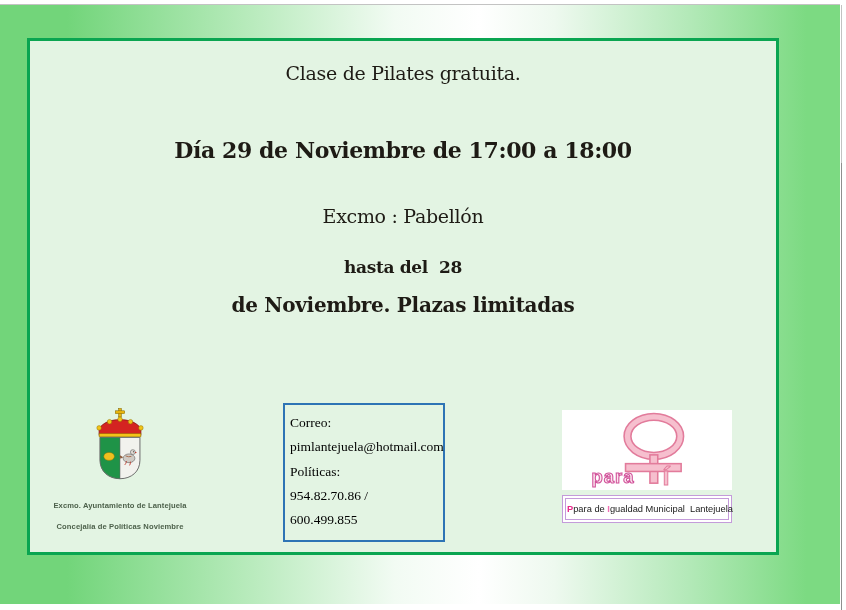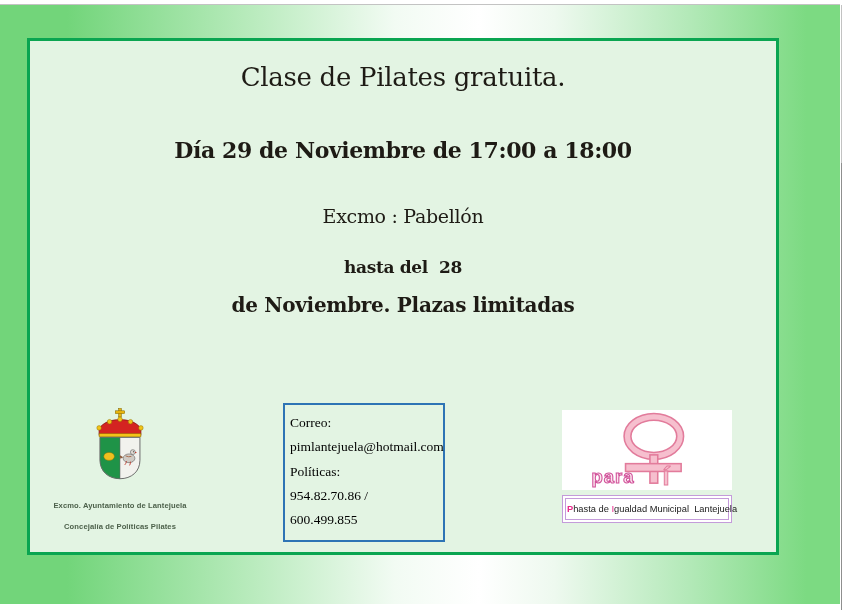--- a/index.html
+++ b/index.html
@@ -21,21 +21,21 @@
     background:linear-gradient(90deg,#72d57a 0%,#72d57a 8%,#b9ebbd 30%,#f2fbf3 47%,#ffffff 57%,#eef9ef 66%,#b3e9b8 82%,#7cda82 96%,#7cda82 100%);
   }
   .bottom-white{position:absolute;left:120px;top:604px;width:720px;height:6px;background:#ffffff;}
 
   
   .panel{
     position:absolute;left:27px;top:38px;width:752px;height:517px;
     background:#e3f4e3;border:3px solid #0aa551;box-sizing:border-box;
   }
   .centered{position:absolute;left:0;right:0;text-align:center;}
-  .title{top:21px;font-size:26px;letter-spacing:-0.3px;}
+  .title{top:21px;font-size:19px;letter-spacing:-0.3px;}
   .dateline{top:96px;font-size:22px;font-weight:bold;letter-spacing:-0.4px;}
   .location{top:164px;font-size:19px;letter-spacing:-0.3px;}
   .reg1{
     position:absolute;top:216px;left:-6px;right:-6px;
     display:flex;justify-content:center;white-space:pre;
     font-size:17px;letter-spacing:-0.35px;
   }
   .reg1 .bold{font-weight:bold;}
   .reg2{top:252px;font-size:20px;font-weight:bold;letter-spacing:-0.3px;white-space:pre;}
 
@@ -106,21 +106,21 @@
 
       <ellipse cx="41.5" cy="54" rx="6.2" ry="4.6" fill="#cfcac4" stroke="#5a5a5a" stroke-width="0.6"></ellipse>
       <circle cx="45.5" cy="47.5" r="2.6" fill="#ddd8d2" stroke="#5a5a5a" stroke-width="0.6"></circle>
       <path d="M47.8 47 L50 47.8 L47.8 48.6 Z" fill="#c0392b"></path>
       <path d="M35.5 53 L31.5 50.5 L32.5 54.5 Z" fill="#8c5a3c"></path>
       <path d="M39 57 q-1 3 -2 4 M43 57.5 q0 3 -1 4" stroke="#c0392b" stroke-width="0.9" fill="none"></path>
       <path d="M38 51.5 q3 1.5 6 0.5" stroke="#a0522d" stroke-width="0.8" fill="none"></path>
       <circle cx="46.2" cy="47" r="0.55" fill="#222222"></circle>
     </svg>
     <div class="l1">Excmo. Ayuntamiento de Lantejuela</div>
-    <div class="l2">Concejalía de Políticas Pilates</div>
+    <div class="l2">Concejalía de Políticas Noviembre</div>
   </div>
 
   <div class="contact">
     <div>Correo:</div>
     <div>pimlantejuela@hotmail.com</div>
     <div>Políticas:</div>
     <div>954.82.70.86 / 600.499.855</div>
   </div>
 
   <div class="pim">
@@ -129,21 +129,21 @@
       <ellipse cx="92" cy="27" rx="27" ry="20" fill="none" stroke="#f6bfce" stroke-width="7"></ellipse>
       <ellipse cx="92" cy="27" rx="30.5" ry="23.5" fill="none" stroke="#e27b9b" stroke-width="1.6"></ellipse>
       <ellipse cx="92" cy="27" rx="23.5" ry="16.5" fill="none" stroke="#e27b9b" stroke-width="1.6"></ellipse>
 
       <rect x="88" y="46" width="8" height="29" fill="#f6bfce" stroke="#e27b9b" stroke-width="1.6"></rect>
       <rect x="63" y="55" width="57" height="8" fill="#f6bfce" stroke="#e27b9b" stroke-width="1.6"></rect>
       <rect x="89.6" y="56.6" width="4.8" height="4.8" fill="#f6bfce"></rect>
       <text x="28" y="75" font-family="Liberation Sans, sans-serif" font-size="19" font-weight="bold" letter-spacing="1" fill="#fce8ef" stroke="#d1519a" stroke-width="1.1">para</text>
       <text x="101" y="77" font-family="Liberation Sans, sans-serif" font-size="26" font-weight="bold" fill="#f6bfce" stroke="#e27b9b" stroke-width="1">í</text>
     </svg>
-    <div class="pim-caption"><span class="p">P</span><span>hasta de </span><span class="i">I</span><span>gualdad Municipal  Lantejuela</span></div>
+    <div class="pim-caption"><span class="p">P</span><span>para de </span><span class="i">I</span><span>gualdad Municipal  Lantejuela</span></div>
   </div>
 
 </div>
 
 <div class="right-strip">
   <div class="edge-seg1"></div>
   <div class="edge-seg2"></div>
 </div>
 
 </body></html>

